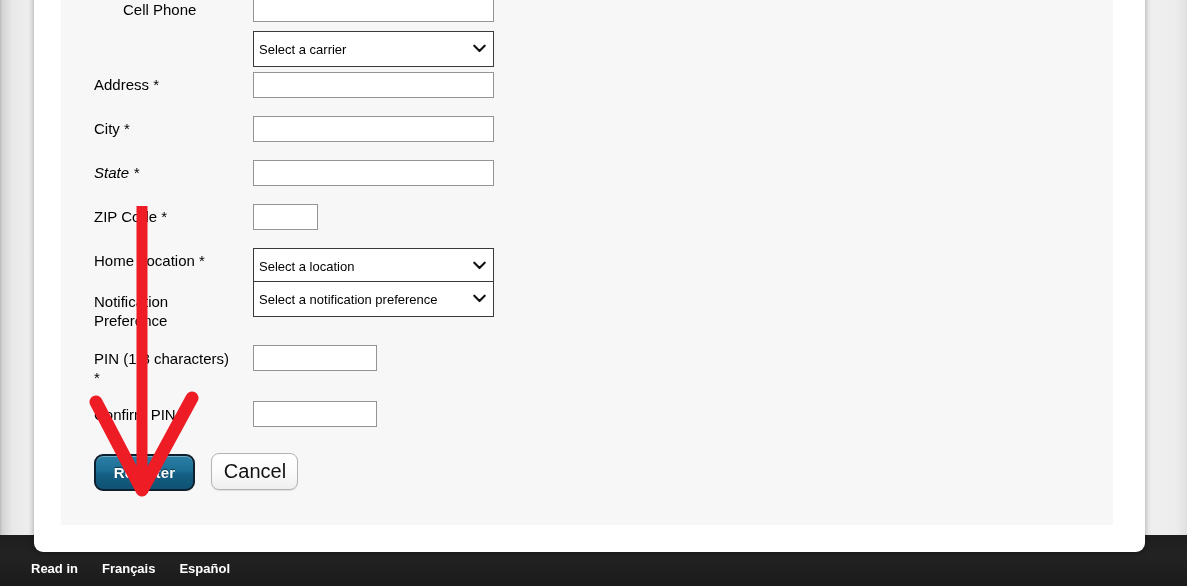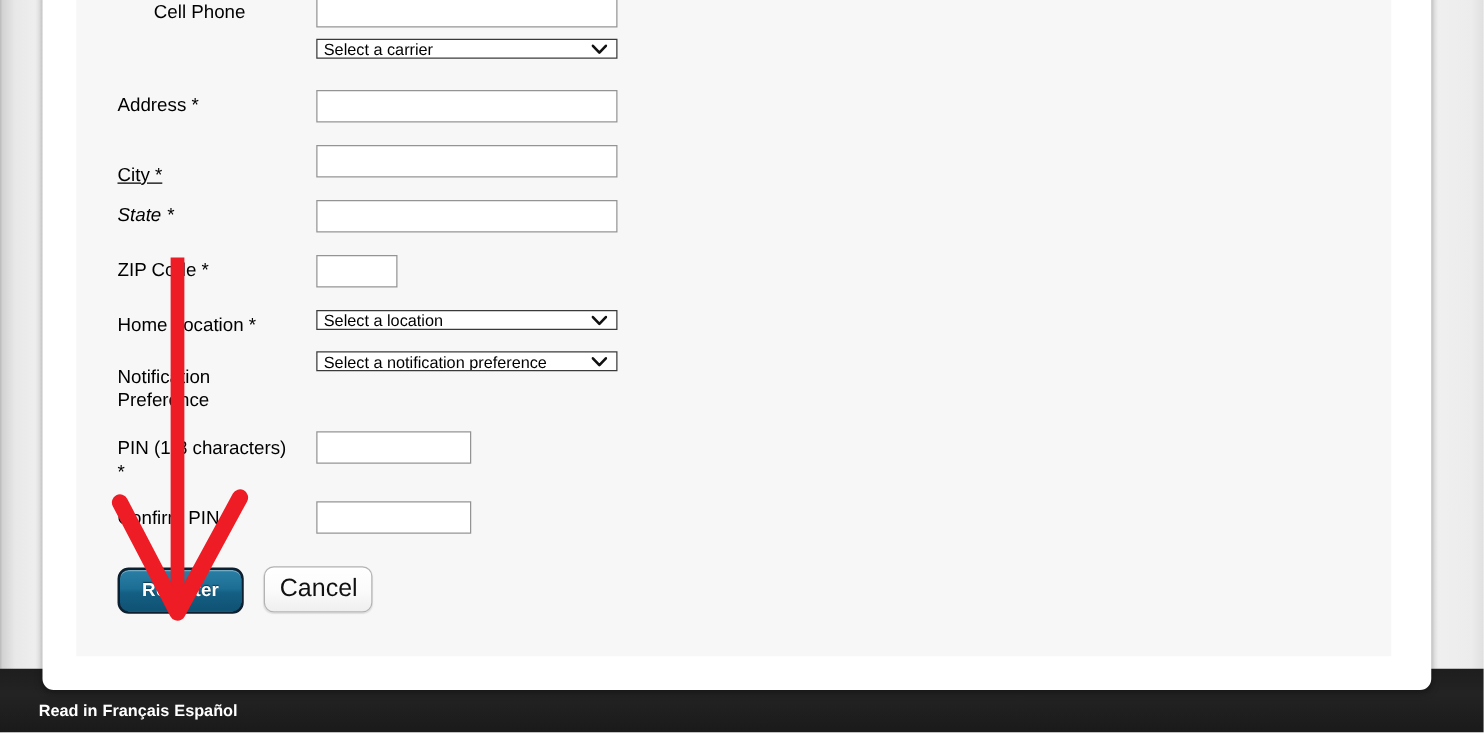--- a/index.html
+++ b/index.html
@@ -61,21 +61,21 @@
     border:1px solid #949494;
     font-family:"Liberation Sans", sans-serif;
     font-size:14px; color:#000; padding:0 4px;
     outline:none;
   }
   input.w-wide { width:241px; }
   input.w-zip  { width:65px; }
   input.w-pin  { width:124px; }
 
   select.sel {
-    width:241px; height:16px;
+    width:241px; height:36px;
     background:#ffffff;
     border:1px solid #3a3a3a;
     font-family:"Liberation Sans", sans-serif;
     font-size:13px; color:#000;
     padding:0 2px 0 5px;
     -webkit-appearance:none; -moz-appearance:none; appearance:none;
     outline:none;
   }
   .sel-wrap { position:relative; display:inline-block; }
   .sel-arrow {
@@ -109,21 +109,21 @@
   
   #red-arrow {
     position:absolute; left:88px; top:200px;
     width:115px; height:300px;
     pointer-events:none;
   }
 
   
   #footer-links {
     position:absolute; left:31px; top:561px;
-    display:flex; gap:4px; align-items:center;
+    display:flex; gap:24px; align-items:center;
   }
   #footer-links a, #footer-links span {
     color:#ffffff; font-size:13px; font-weight:bold;
     text-decoration:none; white-space:nowrap;
   }
 </style>
 </head>
 <body>
 
 <div id="viewport">
@@ -144,21 +144,21 @@
           <div class="row">
             <div class="ctrl" style="top: 41px;"><span class="sel-wrap"><select class="sel"><option>Select a carrier</option></select><span class="sel-arrow"><svg width="13" height="9" viewBox="0 0 13 9">
                     <path d="M1.3 1.6 L6.5 7 L11.7 1.6" stroke="#111" stroke-width="2.1" fill="none" stroke-linecap="round" stroke-linejoin="round"></path>
                   </svg></span></span></div>
           </div>
           <div class="row">
             <div class="label" style="top: 85px;">Address *</div>
             <div class="ctrl" style="top: 82px;"><input type="text" class="txt w-wide" placeholder="" style=""></div>
           </div>
           <div class="row">
-            <div class="label" style="top: 141px; text-decoration: underline;">City *</div>
+            <div class="label" style="top: 129px;">City *</div>
             <div class="ctrl" style="top: 126px;"><input type="text" class="txt w-wide" placeholder="" style=""></div>
           </div>
           <div class="row">
             <div class="label" style="top: 173px; font-style: italic;">State *</div>
             <div class="ctrl" style="top: 170px;"><input type="text" class="txt w-wide" placeholder="" style=""></div>
           </div>
           <div class="row">
             <div class="label" style="top: 217px;">ZIP Code *</div>
             <div class="ctrl" style="top: 214px;"><input type="text" class="txt w-zip" placeholder="" style=""></div>
           </div>

